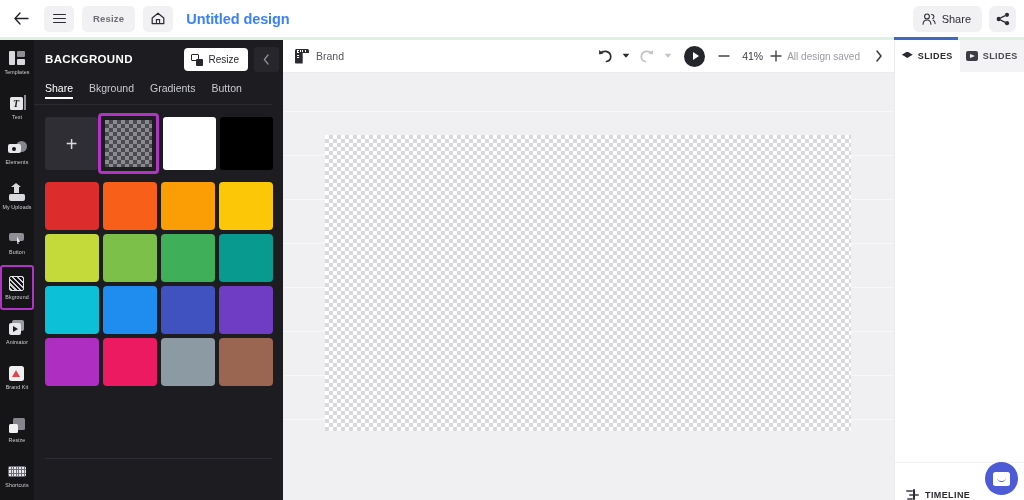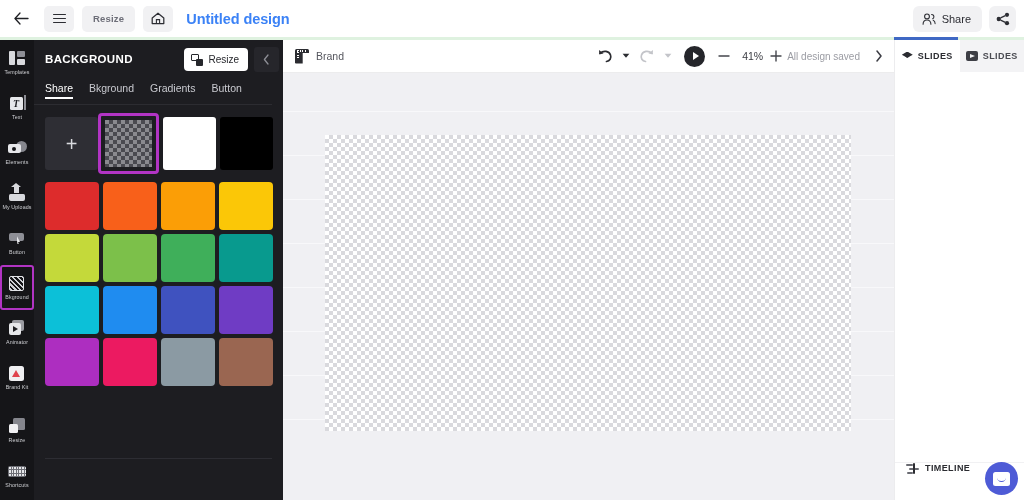--- a/index.html
+++ b/index.html
@@ -354,21 +354,21 @@
   #rp-slidebar {
     height: 24px; display: flex; align-items: center; padding: 0 7px 0 10px;
     border-bottom: 1px solid #f1f1f3;
   }
   #rp-slide-label { font-size: 8.5px; color: #c6c7cc; font-weight: 700; letter-spacing: .4px; }
   #rp-navs { margin-left: auto; display: flex; gap: 8px; }
   .rp-nav { color: #c9cacf; font-size: 10px; }
 
   #rp-bottom {
     position: absolute; left: 0; bottom: 0; width: 130px; height: 38px;
-    display: flex; align-items: flex-start; padding-left: 11px;
+    display: flex; align-items: flex-end; padding-left: 11px;
     border-top: 1px solid #f1f1f3; background: #ffffff;
   }
   .timeline-glyph { position: relative; width: 13px; height: 11px; }
   .timeline-glyph i { position: absolute; height: 2px; background: #6a6b72; border-radius: 1px; }
   .timeline-glyph .l1 { left: 0; top: 0.5px; width: 7px; }
   .timeline-glyph .l2 { left: 3px; top: 4.5px; width: 10px; }
   .timeline-glyph .l3 { left: 0.5px; top: 8.5px; width: 6px; }
   .timeline-glyph .v1 { left: 7px; top: 0; width: 1.6px; height: 11px; background: #2b2c31; }
   #timeline-label { font-size: 9px; font-weight: 700; color: #2b2c31; letter-spacing: .4px; margin-left: 6px; }
   #chat-fab {

